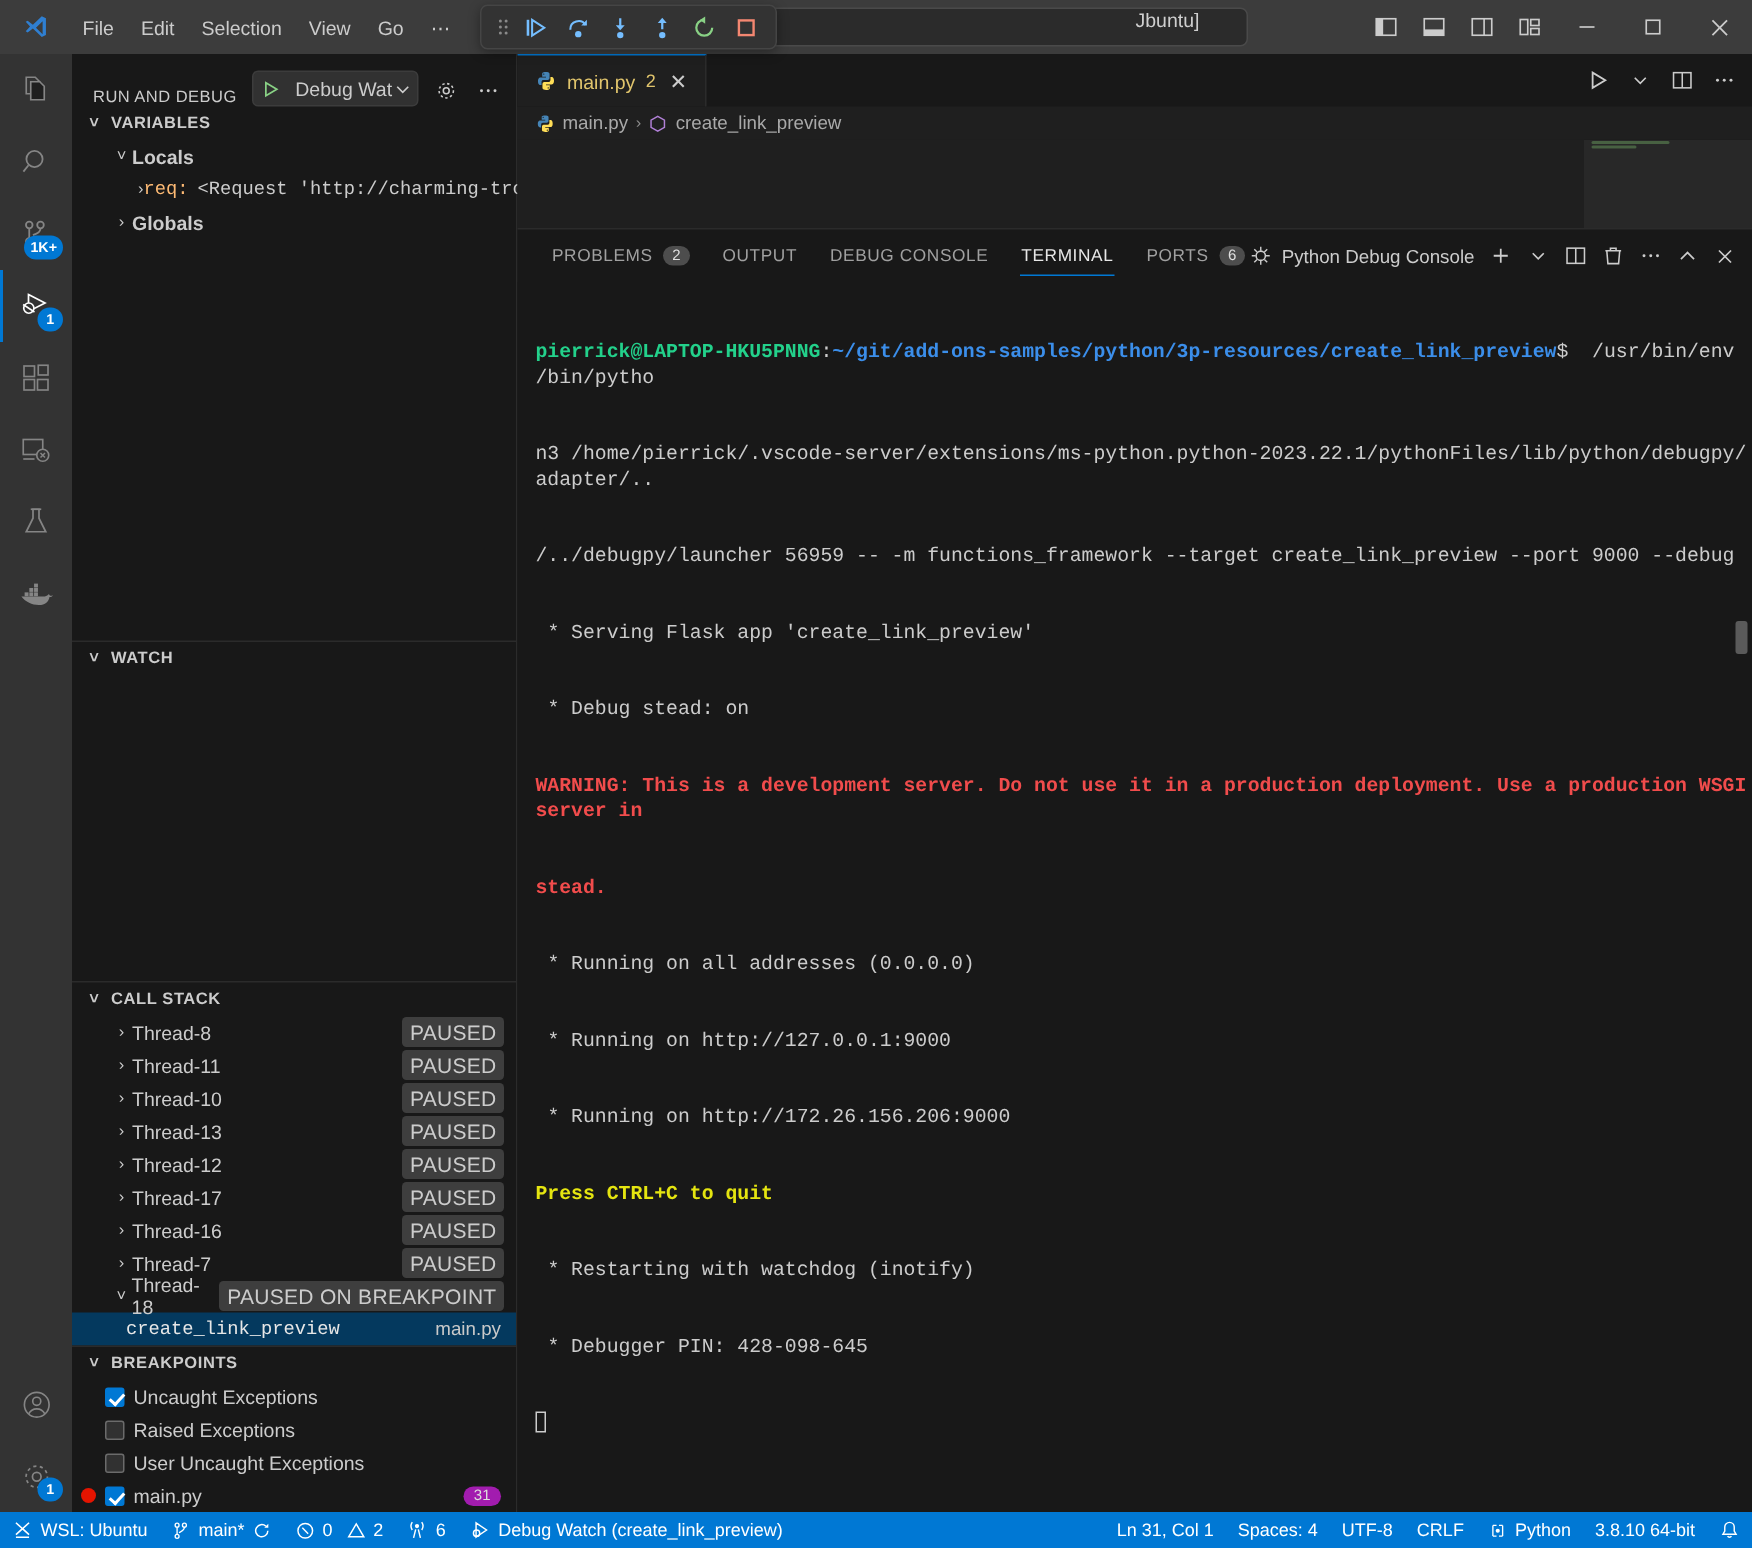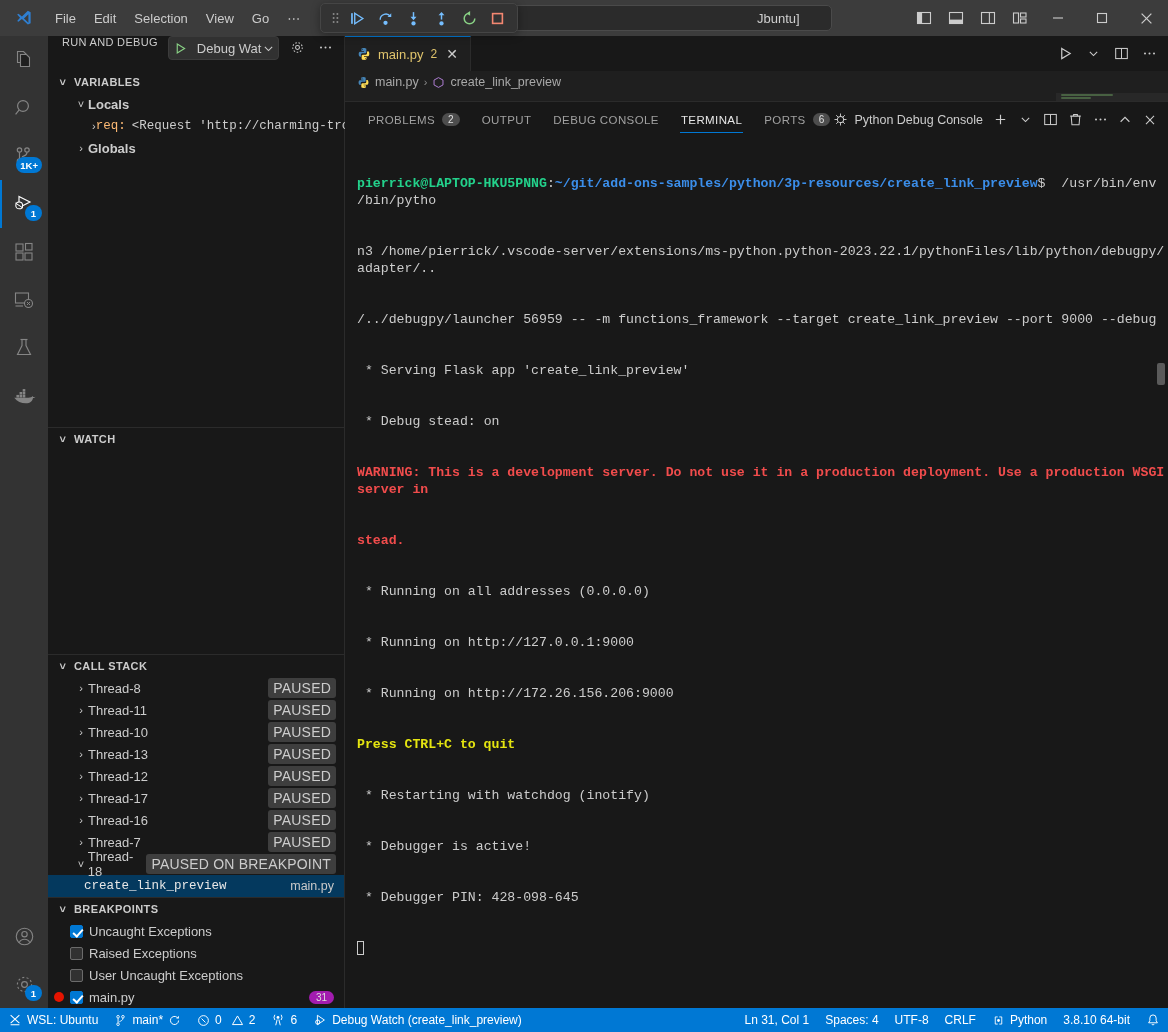--- a/index.html
+++ b/index.html
@@ -23,21 +23,21 @@
   .menu-item {
     padding:4px 9px; font-size:13px; color:#cccccc; border-radius:3px; cursor:default;
     white-space:nowrap;
   }
   .nav-arrows { display:flex; align-items:center; gap:18px; margin-left:22px; }
   .arrow { font-size:17px; line-height:1; color:#cccccc; }
   .arrow.dim { color:#7a7a7a; }
   .qinput {
     position:absolute; left:388px; top:5px; width:444px; height:26px;
     background:#2b2b2b; border:1px solid #4a4a4a; border-radius:5px;
-    display:flex; align-items:center; padding-left:8px; font-size:12.5px; color:#cccccc;
+    display:flex; padding-left:8px; font-size:12.5px; color:#cccccc;
   }
   .qinput-text { margin-left:360px; color:#cfcfcf; font-size:13px; }
   .debug-toolbar {
     position:absolute; left:710px; top:3px; transform:translateX(-390px);
     height:30px; background:#333333; border:1px solid #454545; border-radius:5px;
     display:flex; align-items:center; gap:0px; padding:0 6px; z-index:20;
     box-shadow:0 2px 8px rgba(0,0,0,.36);
   }
   .dt-grip { width:16px; display:flex; justify-content:center; color:#8a8a8a; letter-spacing:0; }
   .dt-btn {
@@ -73,21 +73,21 @@
     font-family:"Liberation Sans", sans-serif;
   }
   .ab-spacer { flex:1 1 auto; }
 
   
   .sidebar {
     width:297px; background:#181818; display:flex; flex-direction:column; flex:0 0 297px;
     border-right:1px solid #2b2b2b;
   }
   .sb-header {
-    height:35px; display:flex; align-items:flex-start; padding:0 8px 0 14px; gap:8px;
+    height:35px; display:flex; align-items:flex-end; padding:0 8px 0 14px; gap:8px;
     flex:0 0 35px;
   }
   .sb-title { font-size:11px; letter-spacing:.32px; color:#cccccc; text-transform:uppercase; white-space:nowrap; }
   .debug-select {
     display:flex; align-items:center; background:#313131; border:1px solid #3c3c3c;
     border-radius:4px; height:24px; padding:0 4px 0 0; margin-left:2px;
   }
   .debug-play { width:24px; display:flex; align-items:center; justify-content:center; }
   .debug-name {
     font-size:13px; color:#cccccc; padding:0 2px 0 4px; max-width:102px; overflow:hidden;
@@ -795,21 +795,20 @@
           <div class="t-white">/../debugpy/launcher 56959 -- -m functions_framework --target create_link_preview --port 9000 --debug</div>
           <div class="t-white"> * Serving Flask app 'create_link_preview'</div>
           <div class="t-white"> * Debug stead: on</div>
           <div class="t-red">WARNING: This is a development server. Do not use it in a production deployment. Use a production WSGI server in</div>
           <div class="t-red">stead.</div>
           <div class="t-white"> * Running on all addresses (0.0.0.0)</div>
           <div class="t-white"> * Running on http://127.0.0.1:9000</div>
           <div class="t-white"> * Running on http://172.26.156.206:9000</div>
           <div class="t-yellow">Press CTRL+C to quit</div>
           <div class="t-white"> * Restarting with watchdog (inotify)</div>
-          <div class="t-white"> * Debugger is active!</div>
           <div class="t-white"> * Debugger PIN: 428-098-645</div>
           <div><span class="t-cursor"></span></div>
           <div class="term-scrollthumb" style="top:226px; height:22px;"></div>
         </div>
       </div>
     </div>
   </div>
 
   <div class="statusbar">
     <div class="sb-left">

